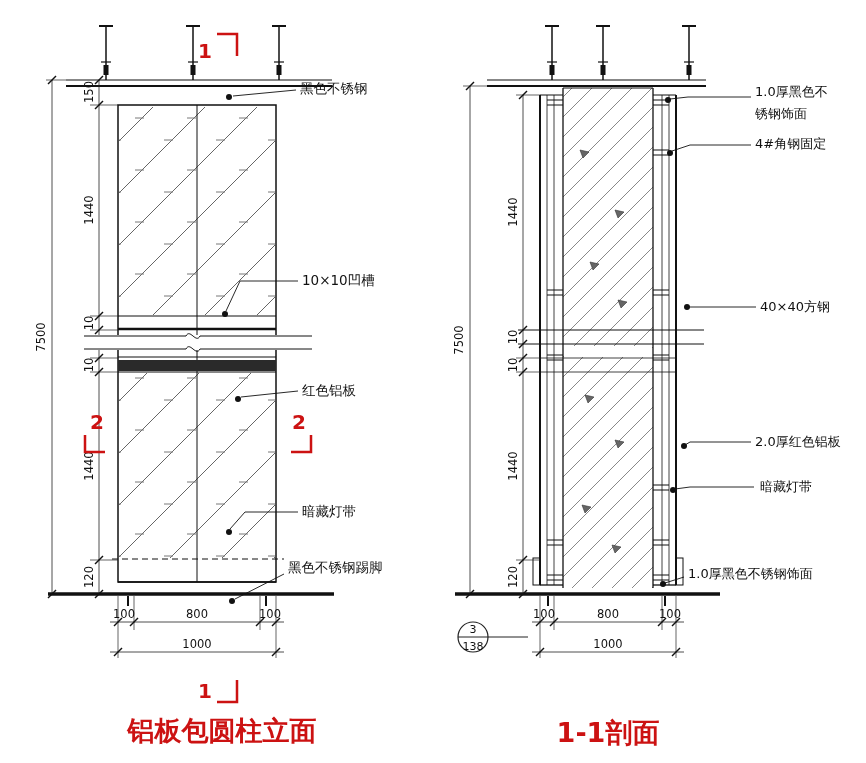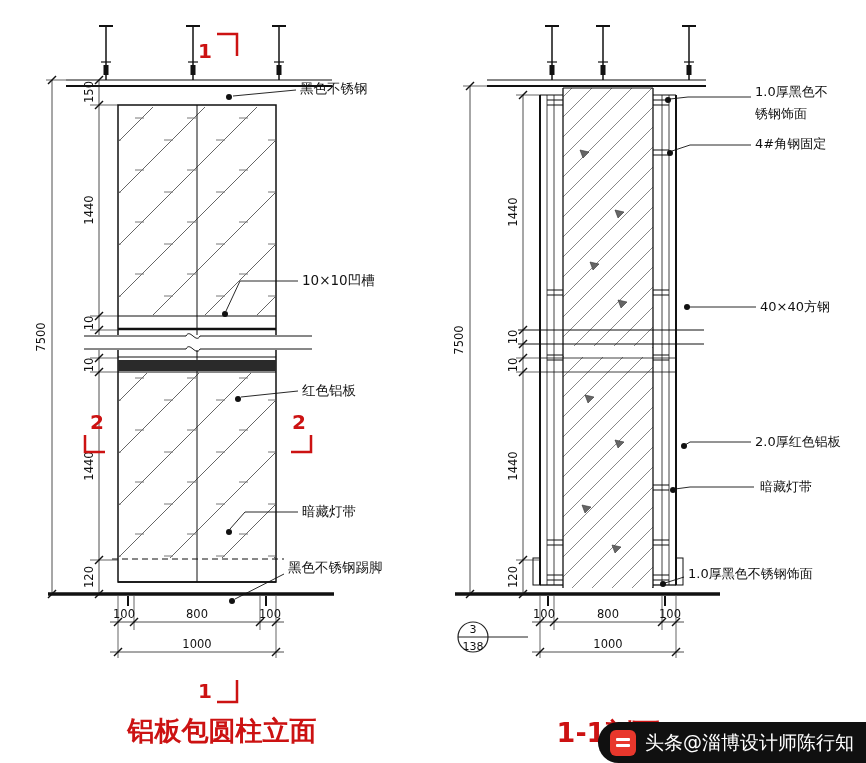--- a/index.html
+++ b/index.html
@@ -362,20 +362,13 @@
       <text class="lbl2" x="760" y="311">40×40方钢</text>
       <text class="lbl2" x="755" y="446">2.0厚红色铝板</text>
       <text class="lbl2" x="760" y="491">暗藏灯带</text>
       <text class="lbl2" x="688" y="578">1.0厚黑色不锈钢饰面</text>
     </g>
 
     <text class="ttl" x="608" y="742" text-anchor="middle">1-1剖面</text>
   </g>
 </svg>
 
-<div class="watermark">
-  <span class="wm-logo">
-        <i></i>
-        <i></i>
-      </span>
-  <span>头条@淄博设计师陈行知</span>
 </div>
-</div>
 
 </body></html>

